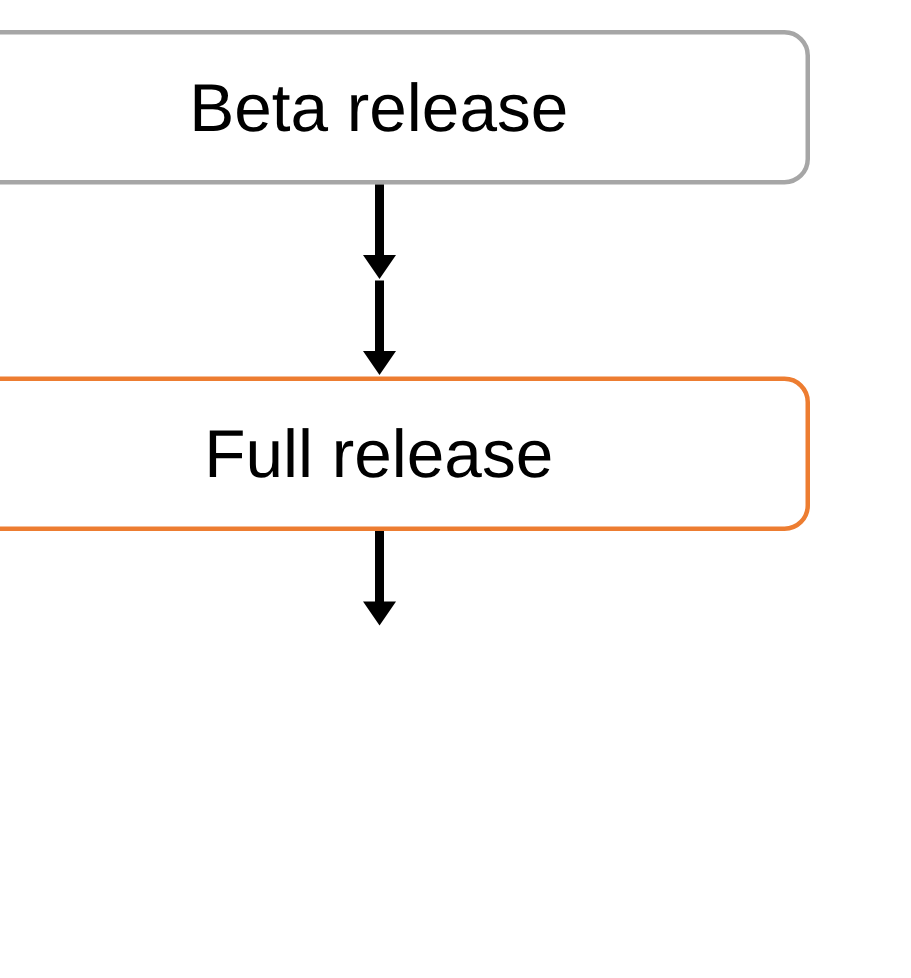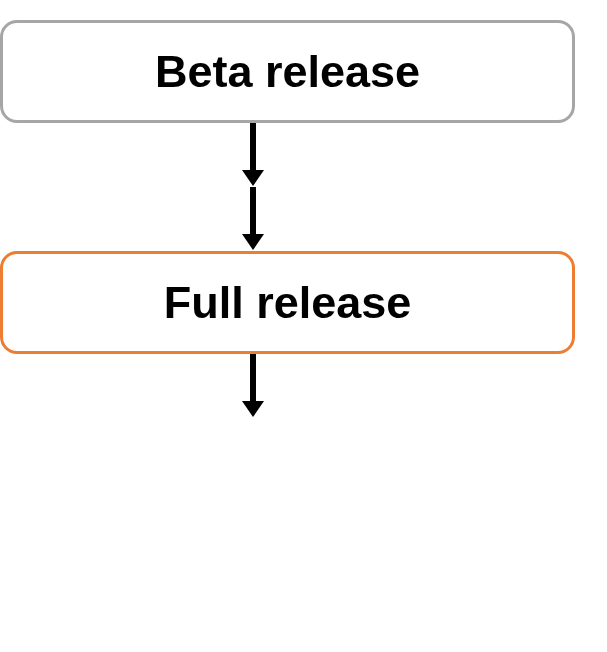--- a/index.html
+++ b/index.html
@@ -16,21 +16,21 @@
     background: var(--bg-color);
     font-family: "Liberation Sans", sans-serif;
     overflow: hidden;
   }
   .diagram {
     width: 505px;
     height: 652px;
     padding-top: 20px;
     display: flex;
     flex-direction: column;
-    font-weight: bold;
+    align-items: center;
   }
   .node {
     width: 575px;
     height: 103px;
     flex: 0 0 103px;
     border: 3px solid var(--border-default);
     border-radius: 17px;
     background: var(--bg-color);
     display: flex;
     align-items: center;

